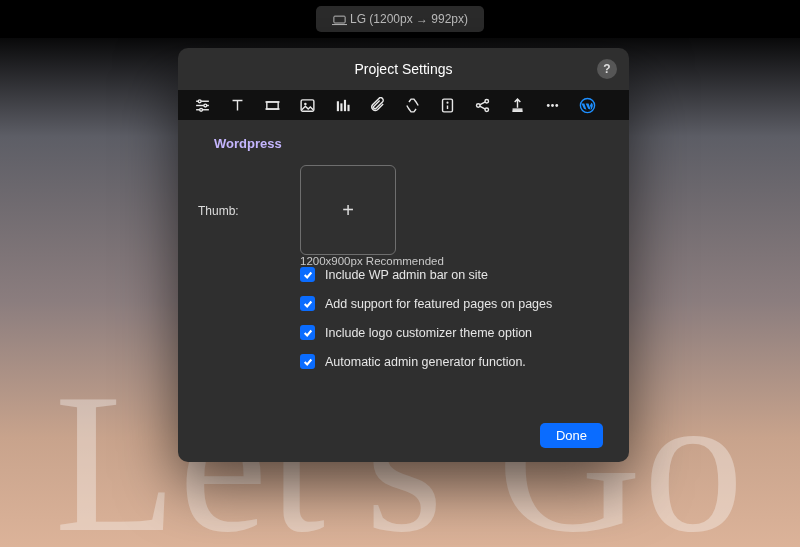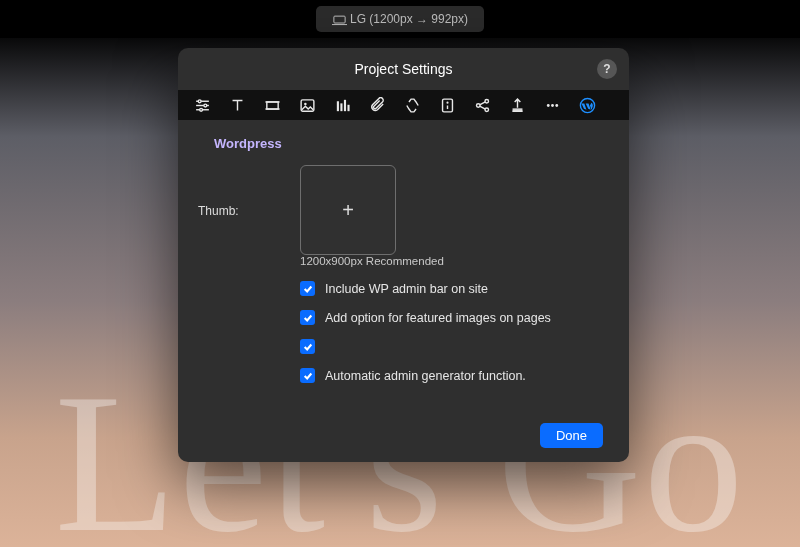--- a/index.html
+++ b/index.html
@@ -65,21 +65,21 @@
   .section-title { font-size: 13px; font-weight: 600; color: #c4b5fd; margin-bottom: 14px; margin-left: 16px; }
   .field-row { display: flex; align-items: center; gap: 12px; }
   .field-label { width: 90px; font-size: 12px; color: #ddd; padding-top: 2px; }
   .thumb-box {
     width: 96px; height: 90px; border: 1px solid #6e6e6e; border-radius: 6px;
     display: flex; align-items: center; justify-content: center;
     color: #ddd; font-size: 20px; cursor: pointer; background: #303030;
   }
   .hint { font-size: 11.5px; color: #c9c9c9; margin-top: 0; margin-left: 102px; }
 
-  .check-list { margin-top: 14px; margin-left: 102px; display: flex; flex-direction: column; gap: 14px; }
+  .check-list { margin-left: 102px; display: flex; flex-direction: column; gap: 14px; }
   .check-row { display: flex; align-items: center; gap: 10px; font-size: 12.5px; color: #e6e6e6; cursor: pointer; }
   .cb {
     width: 15px; height: 15px; border-radius: 3px; background: #0a6cff;
     display: flex; align-items: center; justify-content: center; flex-shrink: 0;
   }
   .cb svg { width: 10px; height: 10px; stroke: #fff; stroke-width: 2.5; fill: none; }
 
   .modal-footer {
     padding: 10px 26px 14px; display: flex; justify-content: flex-end;
   }
@@ -223,28 +223,29 @@
             </svg>
           </span>
         <span>Include WP admin bar on site</span>
       </label>
       <label class="check-row">
         <span class="cb">
             <svg viewBox="0 0 12 12">
               <polyline points="2,6 5,9 10,3"></polyline>
             </svg>
           </span>
-        <span>Add option for featured images on pages</span>
-      </label>
-      <label class="check-row">
-        <span class="cb">
-            <svg viewBox="0 0 12 12">
-              <polyline points="2,6 5,9 10,3"></polyline>
-            </svg>
-          </span>
+        <span>Add support for featured pages on pages</span>
+      </label>
+      <label class="check-row">
+        <span class="cb">
+            <svg viewBox="0 0 12 12">
+              <polyline points="2,6 5,9 10,3"></polyline>
+            </svg>
+          </span>
+        <span>Include logo customizer theme option</span>
       </label>
       <label class="check-row">
         <span class="cb">
             <svg viewBox="0 0 12 12">
               <polyline points="2,6 5,9 10,3"></polyline>
             </svg>
           </span>
         <span>Automatic admin generator function.</span>
       </label>
     </div>

